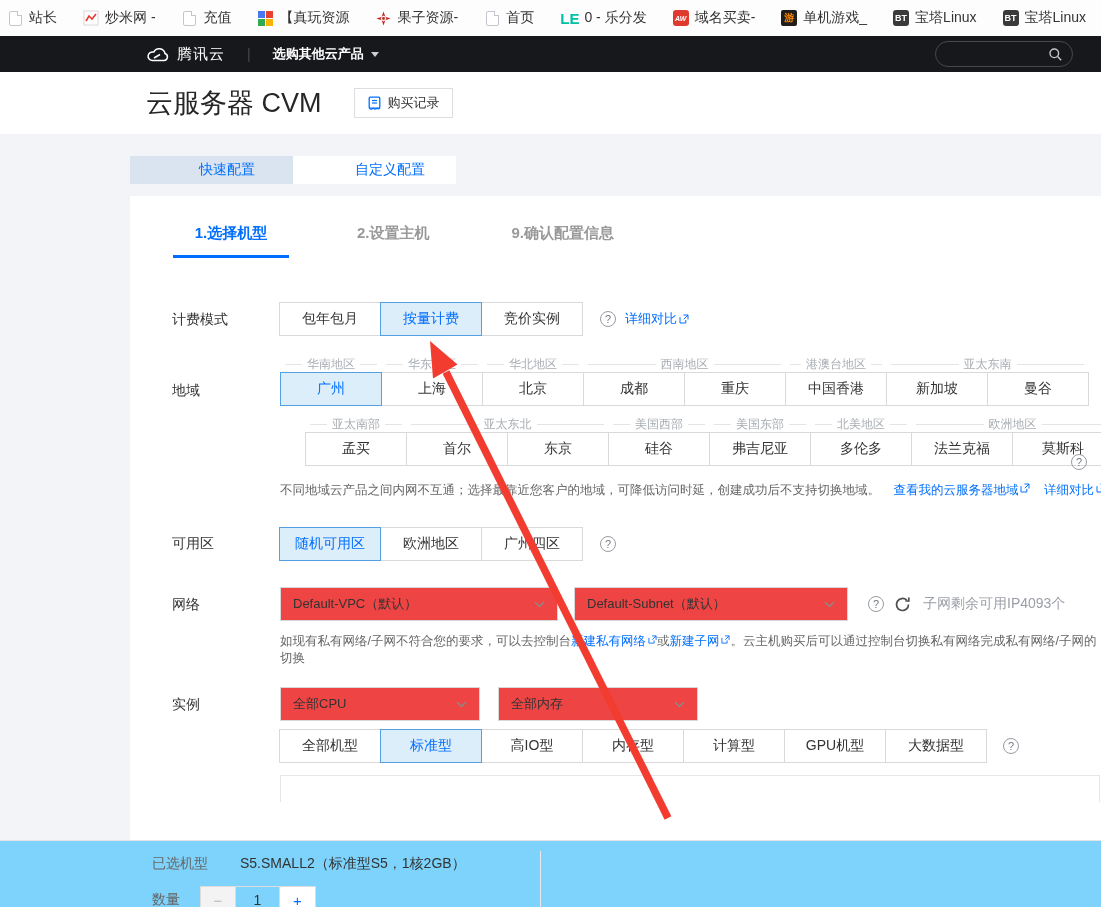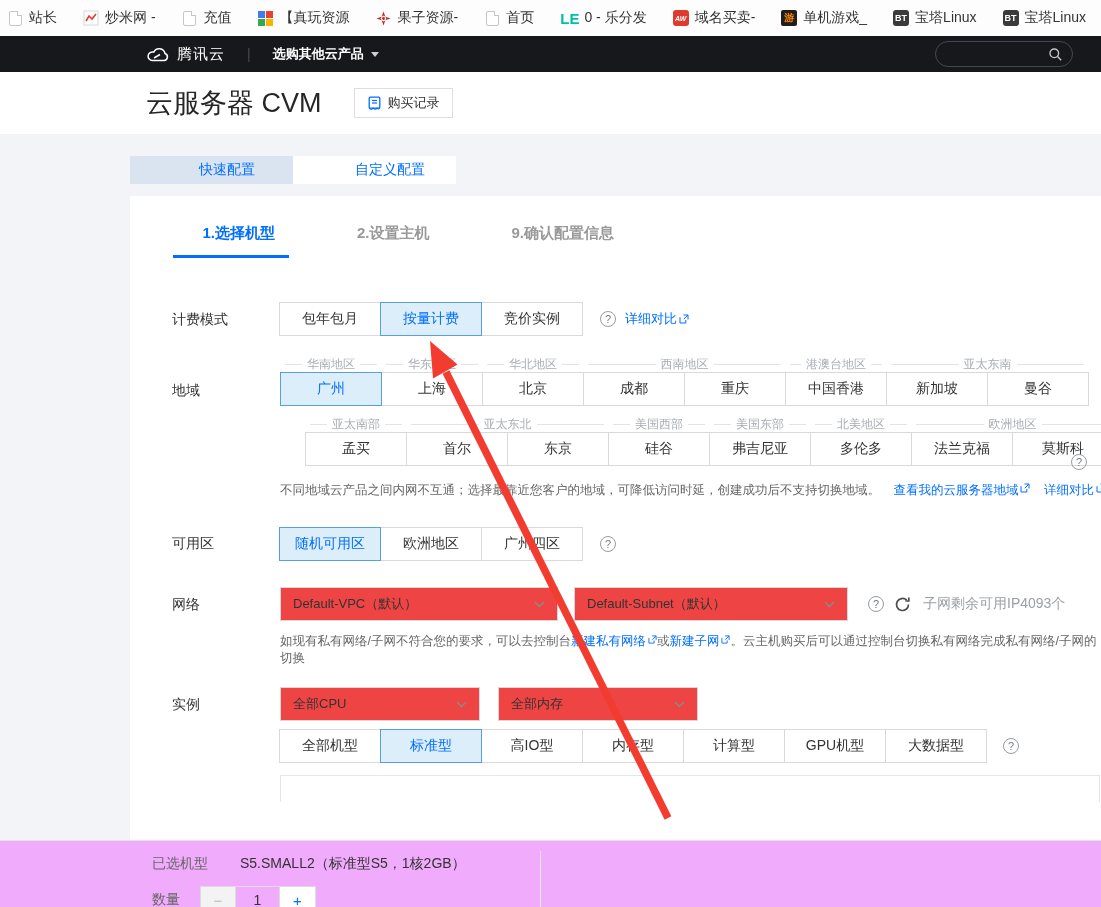--- a/index.html
+++ b/index.html
@@ -40,21 +40,21 @@
   
   .content { position:relative; height:706px; background:#f2f4f8; }
   .tabs { display:flex; padding:22px 0 0 130px; }
   .tab { width:163px; height:28px; display:flex; align-items:center; justify-content:center; font-size:14px; color:#006eff; cursor:pointer;padding-left:31px; }
   .tab.quick { background:#d9e4f0; }
   .tab.active { background:#fff; }
   .panel { position:absolute; left:130px; right:0; top:62px; bottom:0; background:#fff; padding:28px 0 0 0; overflow:hidden; }
 
   
   .steps { display:flex; padding-left:43px; }
-  .step { font-size:15px; font-weight:bold; color:#999; margin-right:54px; text-align:right;text-decoration:underline; }
+  .step { font-size:15px; font-weight:bold; color:#999; margin-right:54px; text-align:center;text-decoration:underline; }
   .step .stx { padding:0 14px 12px; display:inline-block; }
   .step.active { color:#006eff; }
   .step.active .bar { height:3px; background:#006eff; width:116px; }
 
   
   .frow { display:flex; padding-left:42px; }
   .flabel { width:108px; font-size:14px; color:#333; padding-top:9px; flex:0 0 auto; }
   .opt-btn { height:34px; border:1px solid #d9d9d9; background:#fff; font-size:14px; color:#333;
     display:flex; align-items:center; justify-content:center; cursor:pointer; margin-left:-1px; position:relative;
     font-family:inherit; }
@@ -112,21 +112,21 @@
   .type-row { margin-top:10px; align-items:center; }
   .badge-hui { display:inline-flex; width:15px; height:15px; background:#ff7a00; color:#fff; font-size:11px;
     align-items:center; justify-content:center; margin-left:3px; }
 
   
   .table-clip { margin:12px 0 0 150px; margin-right:1px; height:27px; overflow:hidden;
     border:1px solid #e4e7ea; border-bottom:none; background:#fff; }
   .thead { display:flex; justify-content:space-between; padding:15px 38px 0 44px; font-size:13px; color:#878d96; white-space:nowrap; }
 
   
-  .footer { position:absolute; left:0; right:0; top:840px; height:67px; background:#f0abfc;
+  .footer { position:absolute; left:0; right:0; top:840px; height:67px; background:#7dd3fc;
     border-top:1px solid #e2e4e8; overflow:hidden; }
   .f-divider { position:absolute; left:540px; top:10px; bottom:-10px; width:1px; background:#e8e8e8; }
   .f-row1 { display:flex; align-items:center; padding:14px 0 0 152px; font-size:14px; }
   .f-sel-label { color:#666; margin-right:32px; }
   .f-sel-value { color:#333; }
   .f-row2 { display:flex; align-items:center; padding:13px 0 0 152px; font-size:14px; }
   .f-qty-label { color:#666; margin-right:20px; }
   .stepper { display:flex; }
   .st-btn { width:36px; height:28px; border:1px solid #dcdcdc; display:flex; align-items:center; justify-content:center; font-size:15px; }
   .st-minus { background:#f3f3f3; color:#b9b9b9; }

